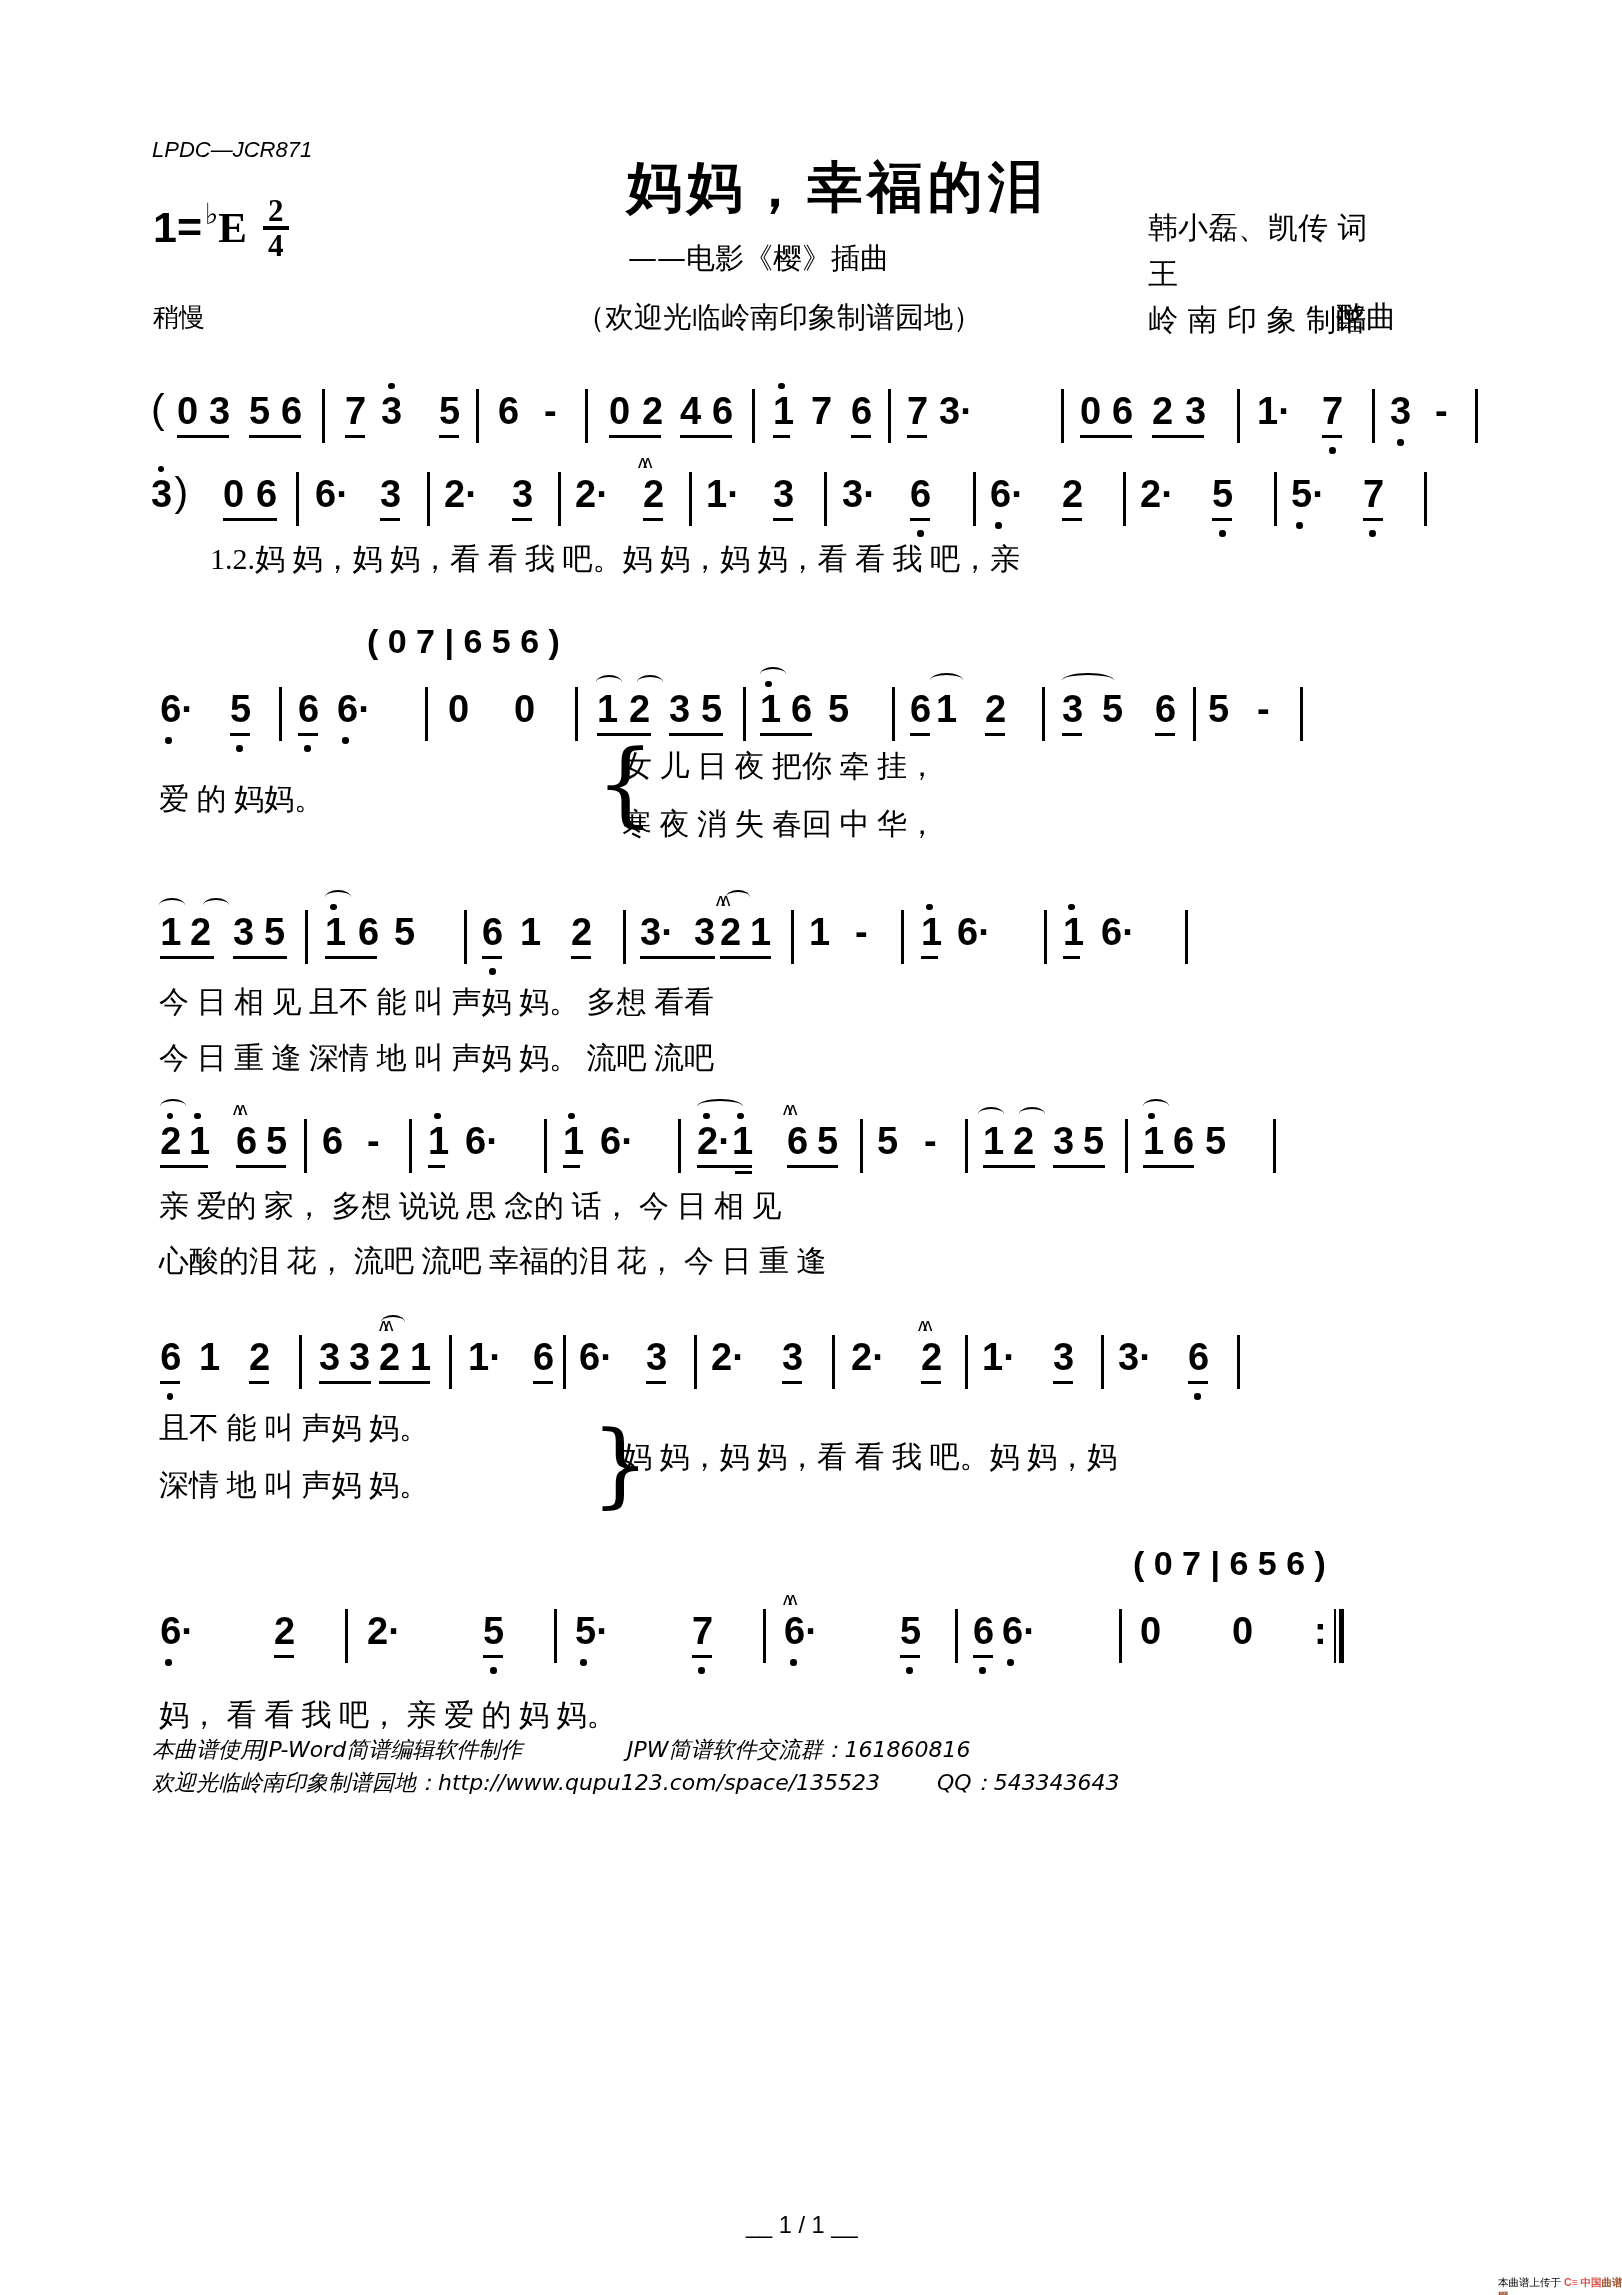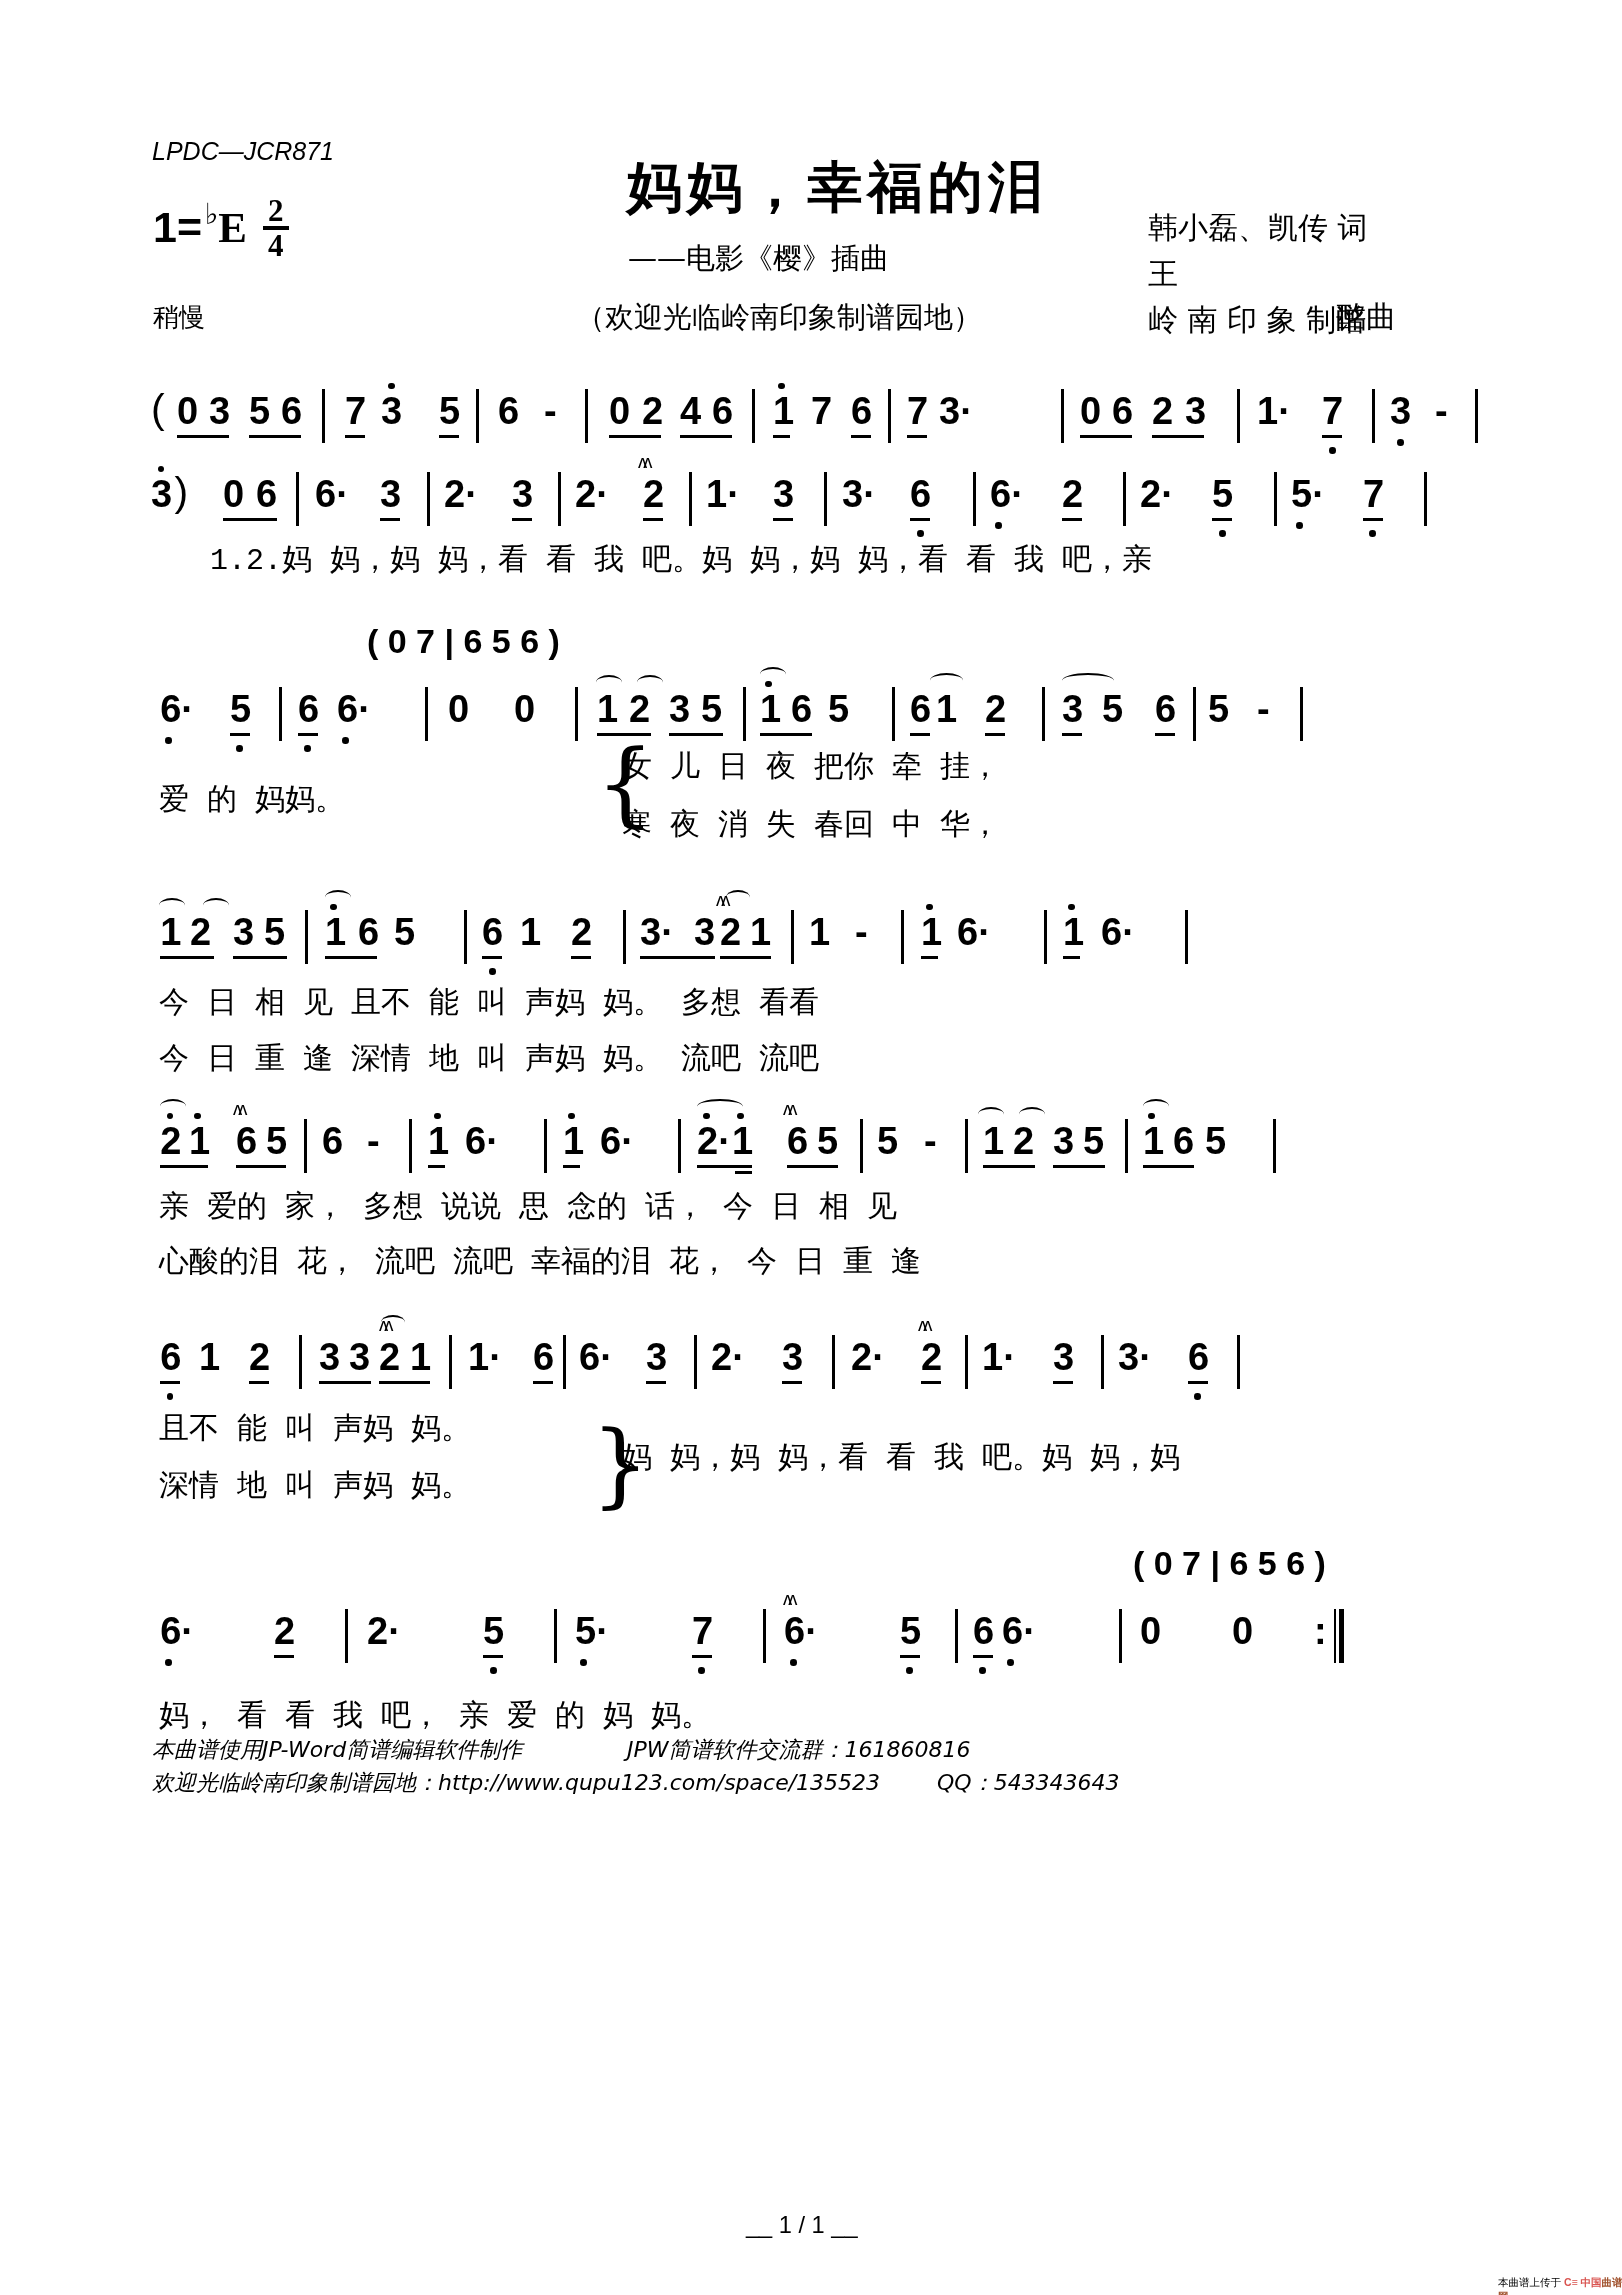--- a/index.html
+++ b/index.html
@@ -1,38 +1,38 @@
 <!DOCTYPE html>
 <html style="font-size:10.5px"><head>
 <meta charset="utf-8">
 <style>
   html, body { margin:0; padding:0; background:#ffffff; }
   body { width:1623px; height:2295px; position:relative; overflow:hidden; color:#000;
          font-family:"Liberation Sans", sans-serif; }
   .abs { position:absolute; }
-  .code { left:152px; top:137px; font-size:25px; font-style:italic; }
+  .code { left:152px; top:137px; font-size:22px; font-style:italic; }
   .key { left:153px; top:196px; font-size:43px; font-weight:bold; font-family:"Liberation Sans", sans-serif; display:flex; align-items:center; }
   .key .flat { font-size:29px; font-weight:normal; position:relative; top:-14.4px; margin-left:2.6px; }
   .key .ekey { font-family:"Liberation Serif", serif; font-weight:bold; margin-right:15.7px; }
   .key .frac { display:inline-flex; flex-direction:column; align-items:center; font-family:"Liberation Serif", serif; font-size:31px; line-height:29px; }
   .key .frac .bar { width:26px; height:3.3px; background:#000; margin:1.3px 0; }
   .tempo { left:153px; top:300px; font-size:26px; }
   .title { left:589px; top:151px; width:497px; text-align:center; font-size:55px; font-weight:bold; font-family:"DejaVu Serif", serif; letter-spacing:5.2px; }
   .subtitle { left:628px; top:239px; font-size:29px; font-family:"DejaVu Serif", serif; }
   .note { left:576px; top:298px; font-size:29px; font-family:"DejaVu Serif", serif; }
   .credit { font-size:30px; font-family:"DejaVu Serif", serif; }
   .system { position:absolute; left:151px; width:1328px; }
   .row { position:absolute; left:0; height:59px; width:1328px; }
   .bar-line { position:absolute; width:2.6px; height:54px; background:#000; top:0; }
   .n { position:absolute; font-size:38px; font-weight:bold; font-family:"Liberation Sans", sans-serif; top:2.6px; line-height:39px; }
   .ul { position:absolute; height:2.6px; background:#000; top:46px; }
   .dot-up { position:absolute; width:6.5px; height:6.5px; border-radius:50%; background:#000; }
   .dot-dn { position:absolute; width:6.5px; height:6.5px; border-radius:50%; background:#000; }
   .slur { position:absolute; border-top:2.6px solid #000; border-radius:50% 50% 0 0; height:13px; }
-  .lyr { position:absolute; font-size:30px; font-family:Liberation Mono, monospace; white-space:pre; }
+  .lyr { position:absolute; font-size:30px; font-family:Liberation Serif, serif; white-space:pre; }
   .brace { position:absolute; font-size:92px; font-weight:100; font-family:"DejaVu Serif", serif; line-height:1; }
   .paren { position:absolute; font-size:41px; font-family:"Liberation Sans", sans-serif; top:-2.6px; }
   .mord { position:absolute; font-size:18.3px; top:-21px; letter-spacing:-3.9px; }
   .footer { left:152px; font-size:22px; font-style:italic; font-family:"DejaVu Sans", sans-serif; }
   .page { left:746px; top:2212px; font-size:23.6px; }
   .upl { left:1498px; top:2276px; font-size:10.5px; }
   .upl .logo { color:#d9534f; font-weight:bold; }
   .upl .logo2 { color:#a0522d; font-weight:bold; }
 </style>
 </head>

